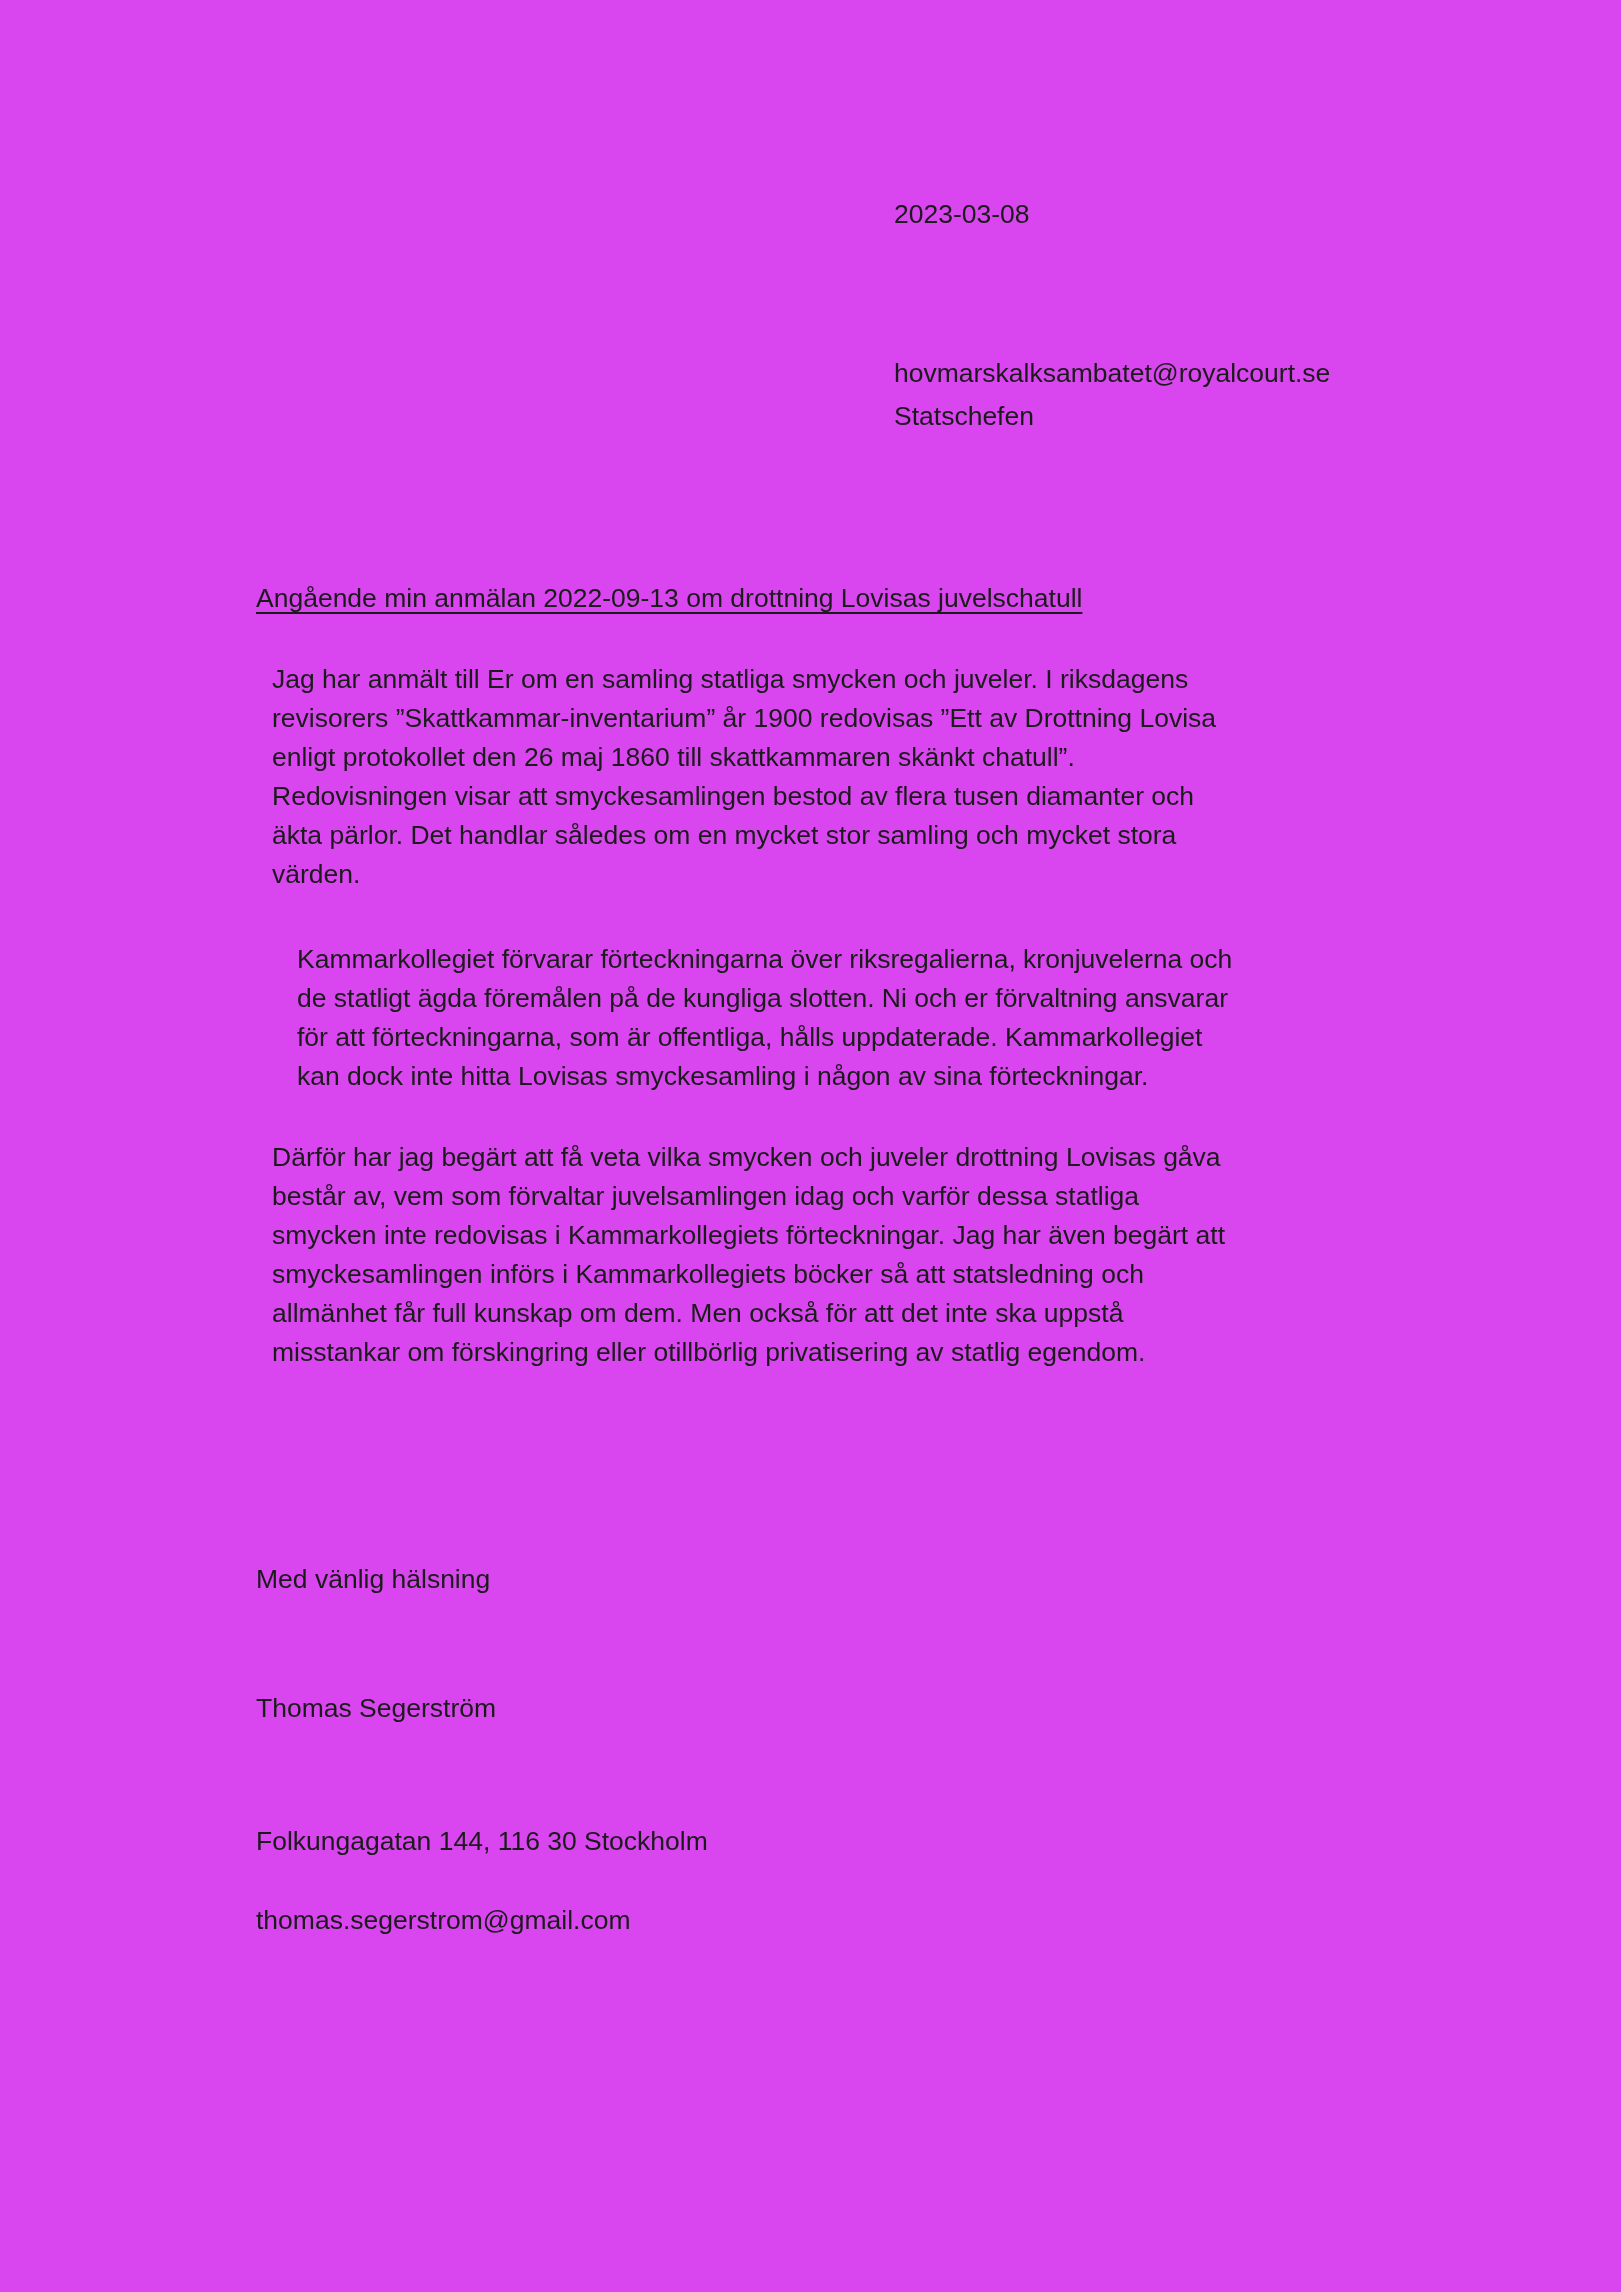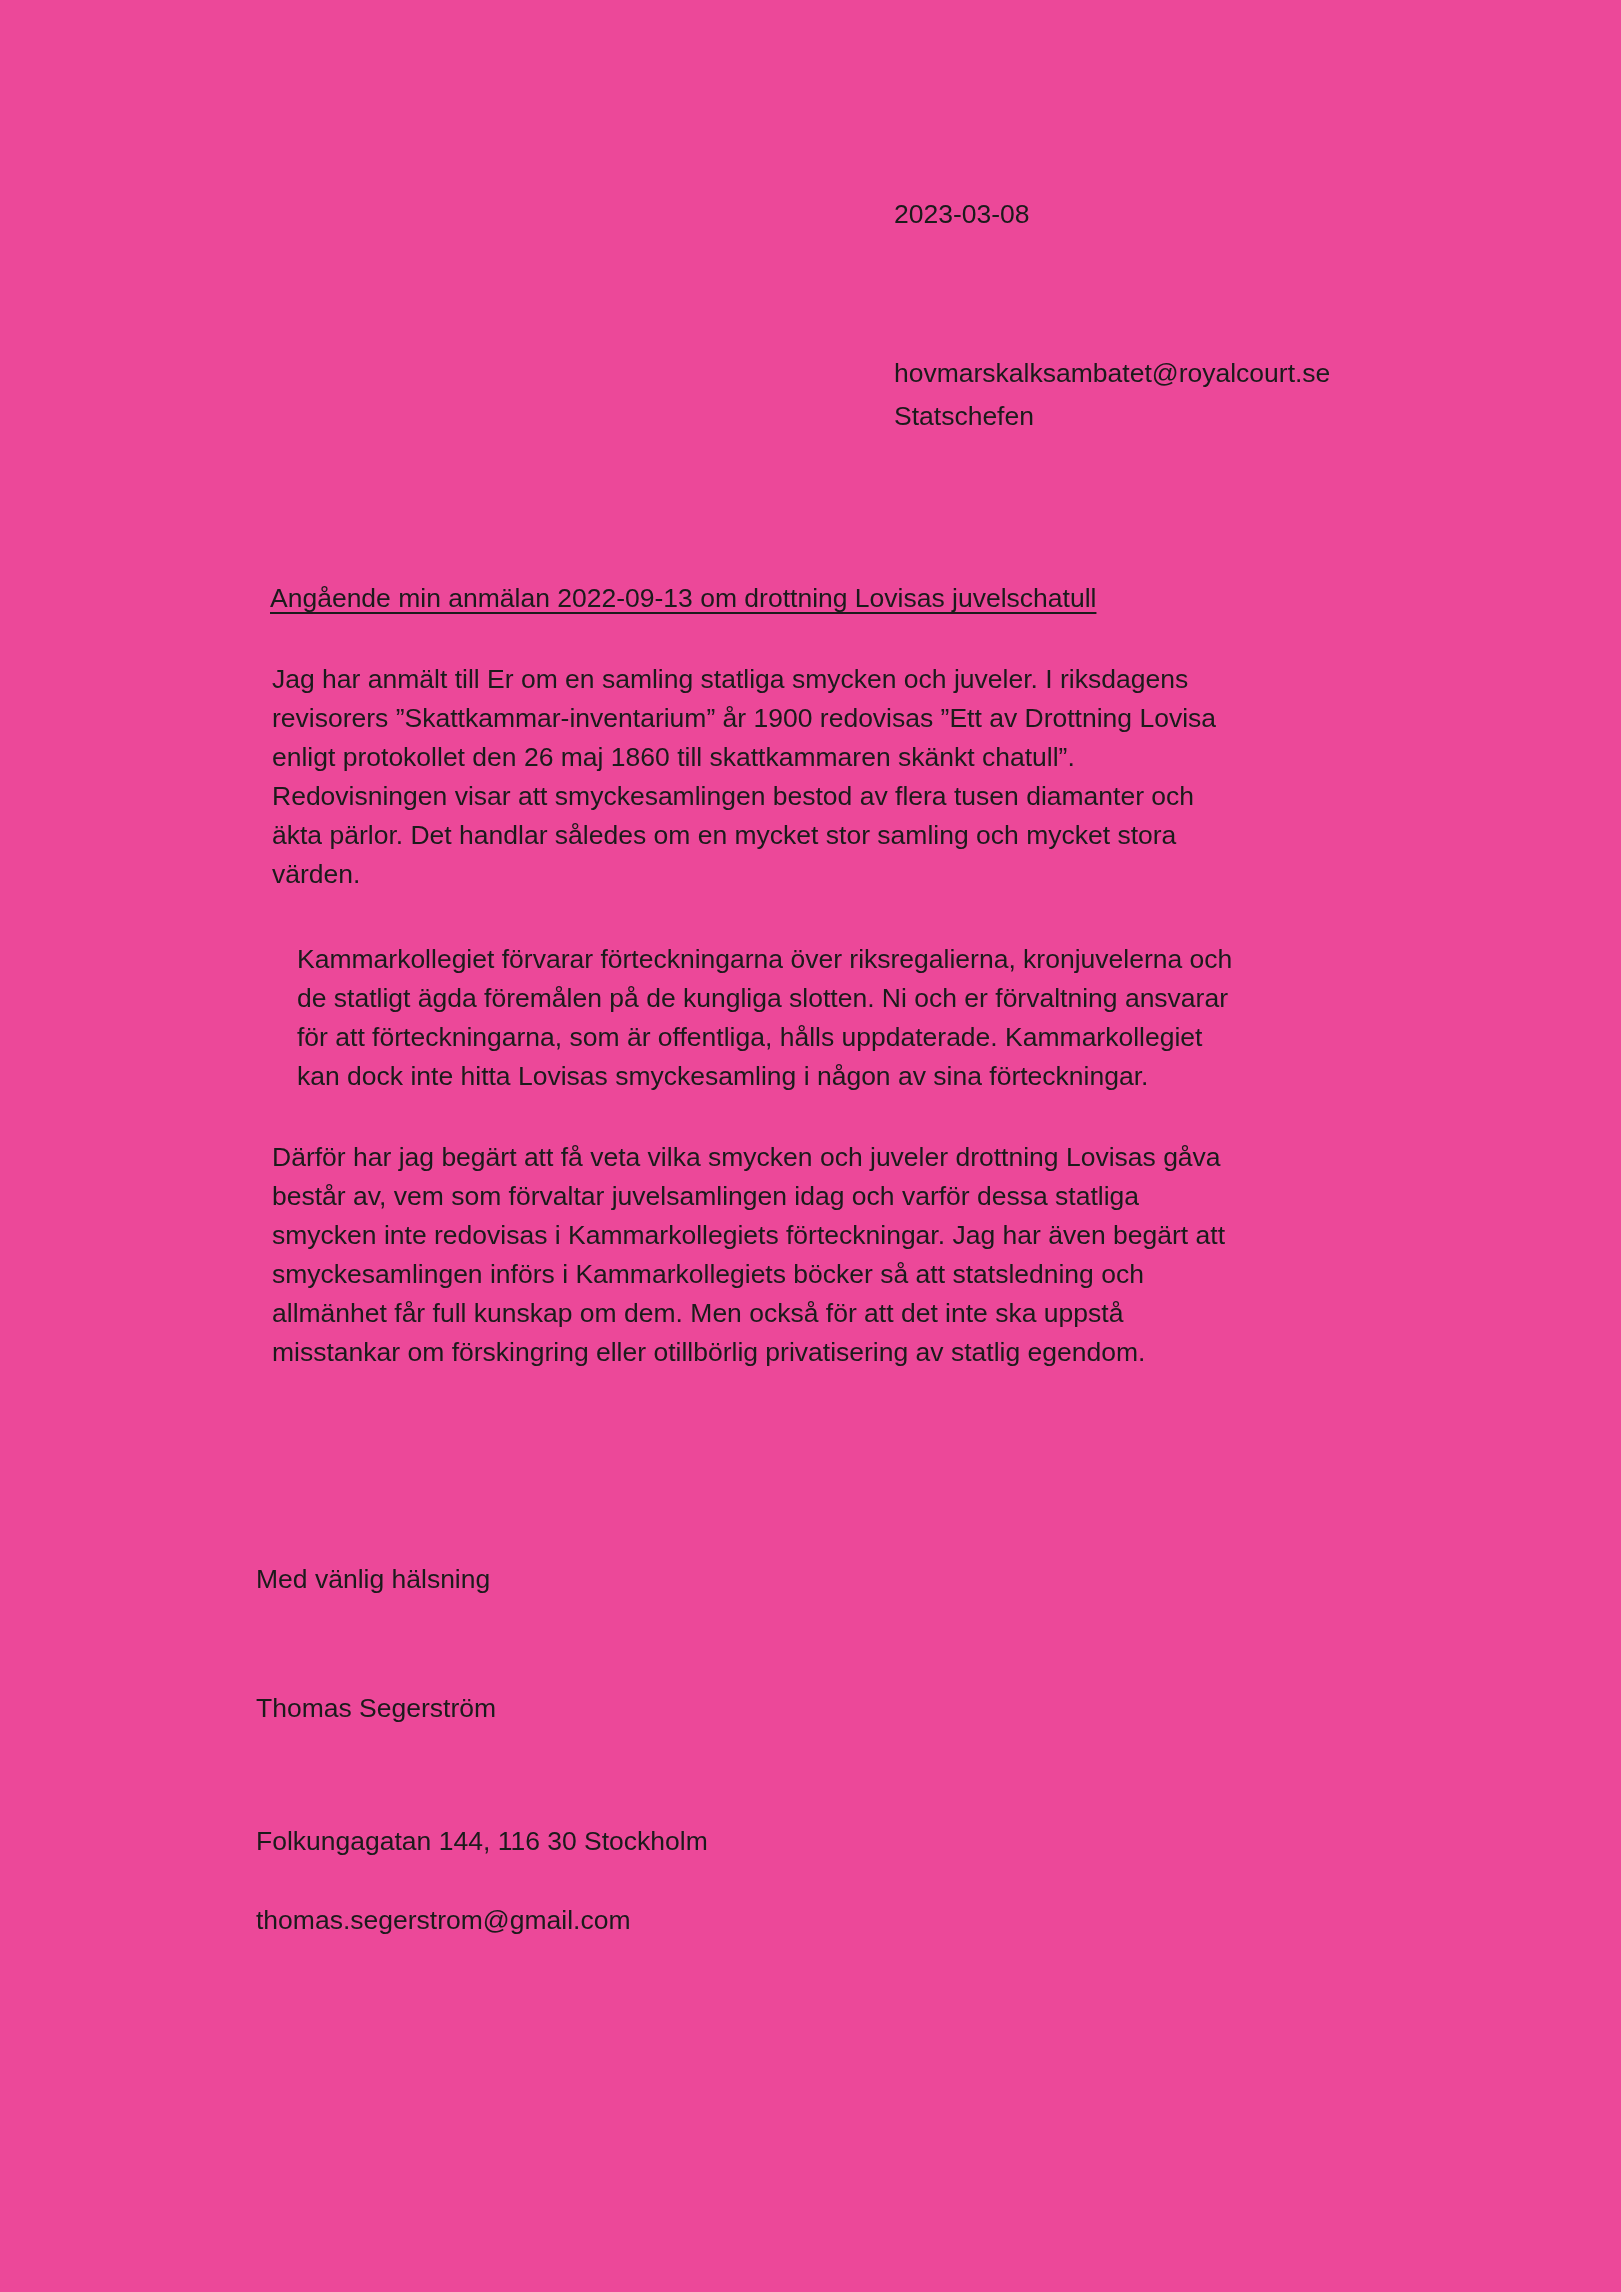--- a/index.html
+++ b/index.html
@@ -5,31 +5,31 @@
 <style>
   html, body {
     margin: 0;
     padding: 0;
     background: #ffffff;
   }
   .page {
     position: relative;
     width: 1621px;
     height: 2293px;
-    background: #ec4899;
+    background: #d946ef;
     font-family: "Liberation Sans", sans-serif;
     font-size: 26.5px;
     line-height: 39px;
     color: #1b1b1b;
     overflow: hidden;
   }
   .abs { position: absolute; }
   .date-block      { left: 894px; top: 195px; }
   .recipient-block { left: 894px; top: 352px; line-height: 43px; }
-  .subject-line    { left: 256px; top: 579px; text-decoration: underline; text-underline-offset: 4.9px; text-decoration-thickness: 2px; margin-left: 14px; }
+  .subject-line    { left: 256px; top: 579px; text-decoration: underline; text-underline-offset: 4.9px; text-decoration-thickness: 2px; }
   .para            { left: 272px; white-space: pre-line; }
   .para-1          { top: 660px; }
   .para-2          { top: 940px; margin-left: 25px; }
   .para-3          { top: 1138px; }
   .para-4          { top: 1417px; }
   .closing-line    { left: 256px; top: 1560px; }
   .signature-line  { left: 256px; top: 1689px; }
   .address-line    { left: 256px; top: 1822px; }
   .sender-email    { left: 256px; top: 1901px; }
 </style>

